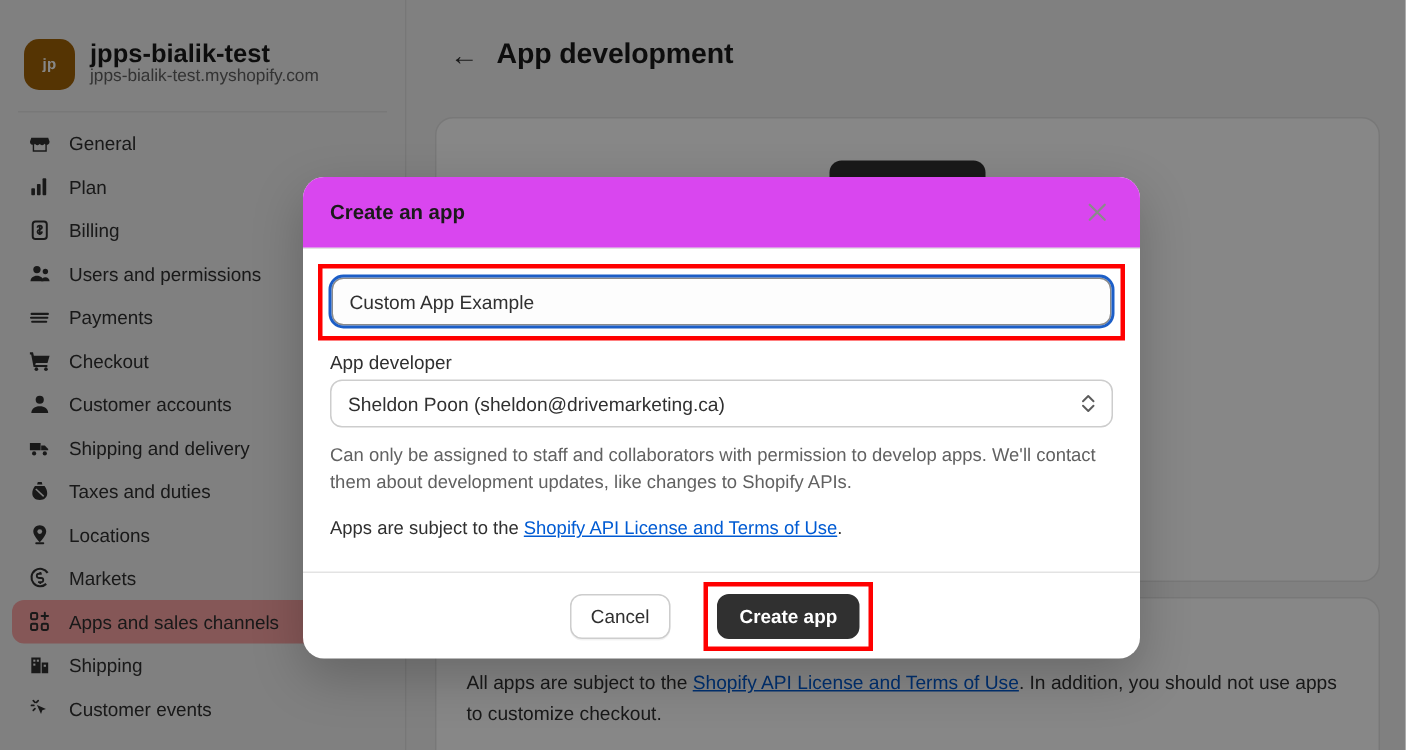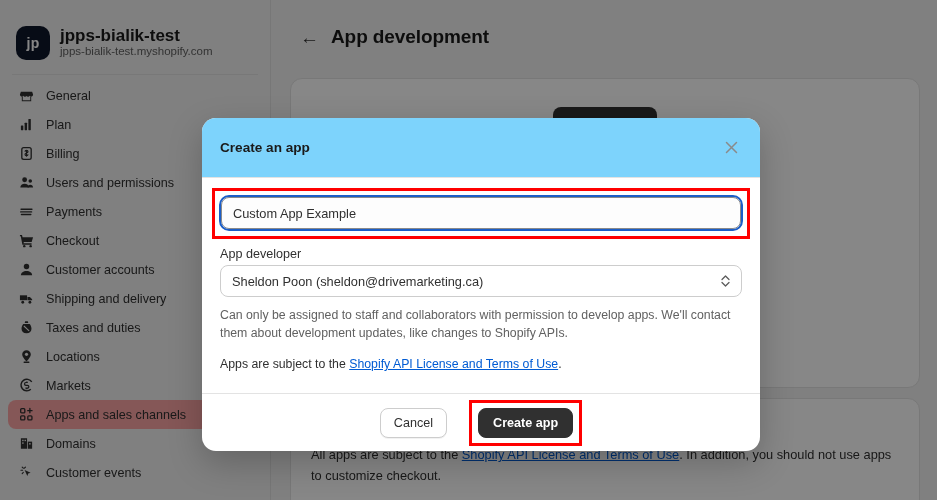--- a/index.html
+++ b/index.html
@@ -27,23 +27,23 @@
     border-right: 1px solid #e1e1e1;
   }
   .store-card {
     display: flex; align-items: center; gap: 10px;
     margin: 22px 14px 10px 14px;
     padding: 4px 2px;
   }
   .store-avatar {
     width: 34px; height: 34px; flex: 0 0 34px;
     border-radius: 10px;
-    background: #0f172a;
+    background: #a16207;
     color: #fff;
-    font-size: 14px; font-weight: bold;
+    font-size: 10px; font-weight: bold;
     display: flex; align-items: center; justify-content: center;
     letter-spacing: .3px;
   }
   .store-text { min-width: 0; }
   .store-name {
     font-size: 17px; font-weight: bold; color: #1a1a1a;
     line-height: 16px; white-space: nowrap;
   }
   .store-domain {
     font-size: 11.5px; color: #616161;
@@ -138,23 +138,23 @@
     width: 558px;
     background: #fff;
     border-radius: 14px;
     box-shadow: 0 12px 34px rgba(0,0,0,.22);
     z-index: 100;
     overflow: hidden;
   }
   .modal-header {
     display: flex; align-items: center; justify-content: space-between;
     padding: 14px 18px 14px 18px;
-    background: #7dd3fc;
+    background: #d946ef;
     border-bottom: 1px solid #e3e3e3;
-    height: 60px;
+    height: 48px;
   }
   .modal-title {
     font-size: 13.6px; font-weight: bold; color: #1a1a1a;
   }
   .modal-close {
     width: 22px; height: 22px;
     display: flex; align-items: center; justify-content: center;
     color: #8a8a8a; cursor: pointer; border-radius: 6px;
   }
   .modal-close svg { display: block; }
@@ -380,21 +380,21 @@
           <span class="nav-ico">
             <svg width="15" height="15" viewBox="0 0 16 16" fill="currentColor">
               <path d="M2 2.4h6.6v11.2H2z"></path>
               <path d="M9.4 6h4.6v7.6H9.4z"></path>
               <rect x="3.4" y="4" width="1.5" height="1.5" fill="#f1f1f1"></rect>
               <rect x="5.9" y="4" width="1.5" height="1.5" fill="#f1f1f1"></rect>
               <rect x="3.4" y="6.8" width="1.5" height="1.5" fill="#f1f1f1"></rect>
               <rect x="10.8" y="7.6" width="1.6" height="1.5" fill="#f1f1f1"></rect>
             </svg>
           </span>
-          <span>Domains</span>
+          <span>Shipping</span>
         </div>
         <div class="nav-item">
           <span class="nav-ico">
             <svg width="15" height="15" viewBox="0 0 16 16" fill="currentColor">
               <path d="M6 5.4l6.4 2.8-2.6.9-.9 2.6z"></path>
               <path d="M3.4 2.2l1.2 1.2M2.1 5.6h1.7M3.4 9.1l1.2-1.2M6.9 2.2L5.7 3.4" stroke="currentColor" stroke-width="1.2" stroke-linecap="round"></path>
             </svg>
           </span>
           <span>Customer events</span>
         </div>

